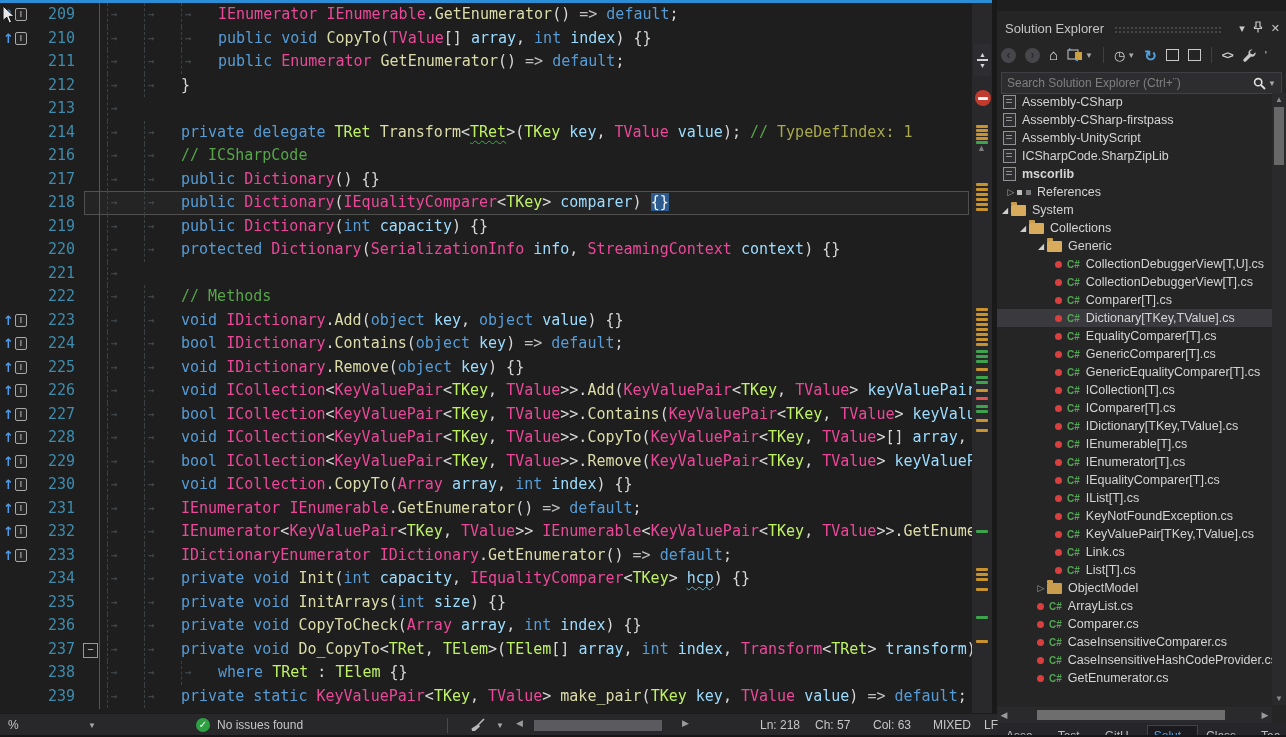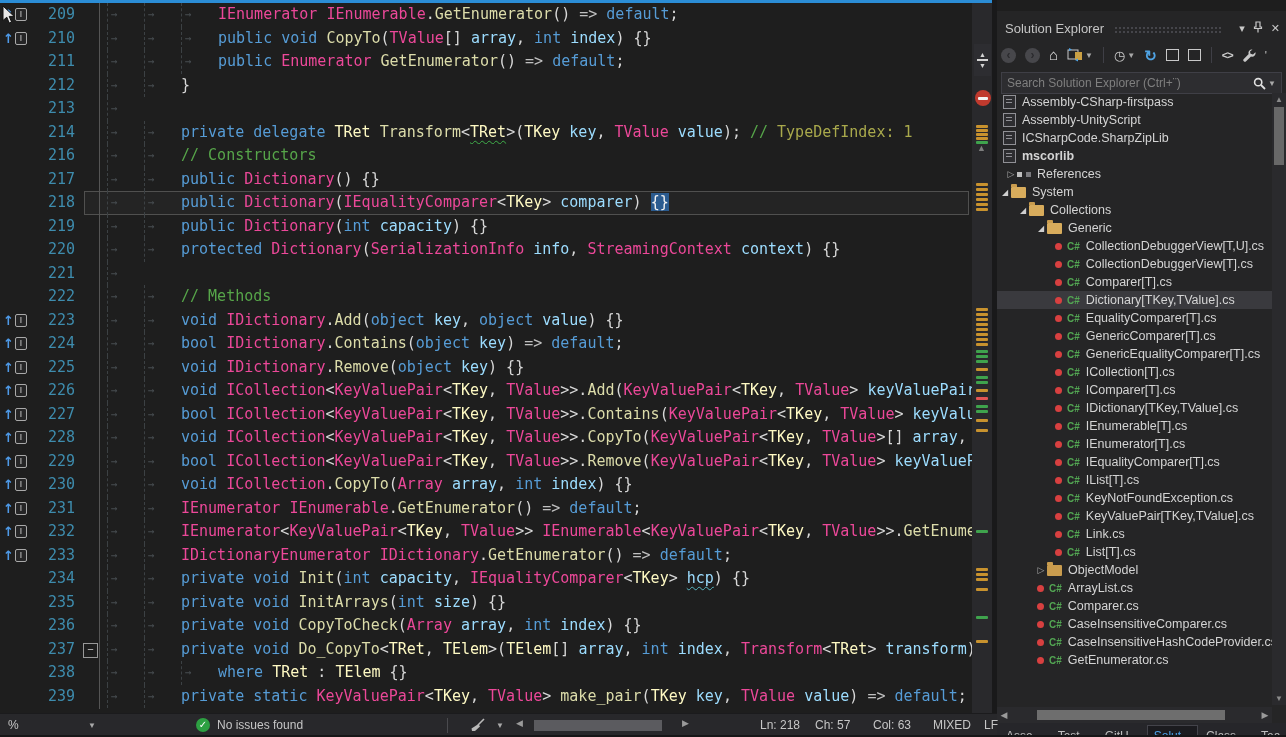--- a/index.html
+++ b/index.html
@@ -19,21 +19,21 @@
   .rb{width:10px;height:11px;border:1px solid #A9A9A9;border-radius:2px;font-size:8.5px;line-height:11px;
       text-align:center;color:#CFCFCF;background:#252526;font-family:"Liberation Sans",sans-serif;flex:none;}
   .lnum{width:42px;flex:none;text-align:right;color:#3E8CAD;font-size:15px;}
   .fold{width:32px;flex:none;position:relative;z-index:2;}
   .foldbox{position:absolute;left:8px;top:5px;width:13px;height:13px;border:1px solid #999;
       background:#1E1E1E;color:#CCC;font-size:11px;line-height:11px;text-align:center;
       font-family:"Liberation Sans",sans-serif;}
   .code{flex:1;overflow:hidden;position:relative;z-index:1;}
   .tab{display:inline-block;vertical-align:top;width:36px;height:23.5px;border-left:1px dashed #3C4144;position:relative;}
   .tab::after{content:"\2192";position:absolute;left:3px;top:0;color:#474D51;font-size:11px;line-height:23.5px;}
-  .tk-kw{color:#569CD6}.tk-ty{color:#ec4899}.tk-tp{color:#fef9c3}.tk-m{color:#DCDCAA}
+  .tk-kw{color:#569CD6}.tk-ty{color:#ec4899}.tk-tp{color:#bef264}.tk-m{color:#DCDCAA}
   .tk-p{color:#9CDCFE}.tk-tx{color:#D8D8D8}.tk-cm{color:#57A64A}.tk-cm2{color:#A9A94C}.tk-op{color:#C0C0C0}
   .tk-sel{background:#2B5B8F;color:#F2F2F2;}
   .tk-sqg{text-decoration-line:underline;text-decoration-style:wavy;text-decoration-color:#3FAE4A;
           text-decoration-thickness:1px;text-underline-offset:3px;}
   .tk-sqb{text-decoration-line:underline;text-decoration-style:wavy;text-decoration-color:#56B6C2;
           text-decoration-thickness:1px;text-underline-offset:3px;}
   
   #escroll{position:absolute;left:972px;top:3px;width:20px;height:710px;background:#29292C;}
   #split-handle{position:absolute;left:974px;top:44px;width:17px;height:32px;background:#2D2D31;
       display:flex;flex-direction:column;align-items:center;justify-content:center;gap:1px;color:#D4D4D4;z-index:7;}
@@ -125,21 +125,21 @@
 
   <div id="editor">
     <div id="fold-line"></div>
     <div id="code-lines">
         <div class="cl"><span class="gut"><span class="ra">↑</span><span class="rb">I</span></span><span class="lnum">209</span><span class="fold"></span><span class="code"><span class="tab"></span><span class="tab"></span><span class="tab"></span><span class="tk-ty">IEnumerator</span><span class="tk-tx"> </span><span class="tk-ty">IEnumerable</span><span class="tk-tx">.</span><span class="tk-m">GetEnumerator</span><span class="tk-tx">() </span><span class="tk-op">=&gt;</span><span class="tk-tx"> </span><span class="tk-kw">default</span><span class="tk-tx">;</span></span></div>
         <div class="cl"><span class="gut"><span class="ra">↑</span><span class="rb">I</span></span><span class="lnum">210</span><span class="fold"></span><span class="code"><span class="tab"></span><span class="tab"></span><span class="tab"></span><span class="tk-kw">public</span><span class="tk-tx"> </span><span class="tk-kw">void</span><span class="tk-tx"> </span><span class="tk-m">CopyTo</span><span class="tk-tx">(</span><span class="tk-ty">TValue</span><span class="tk-tx">[] </span><span class="tk-p">array</span><span class="tk-tx">, </span><span class="tk-kw">int</span><span class="tk-tx"> </span><span class="tk-p">index</span><span class="tk-tx">) {}</span></span></div>
         <div class="cl"><span class="gut"></span><span class="lnum">211</span><span class="fold"></span><span class="code"><span class="tab"></span><span class="tab"></span><span class="tab"></span><span class="tk-kw">public</span><span class="tk-tx"> </span><span class="tk-ty">Enumerator</span><span class="tk-tx"> </span><span class="tk-m">GetEnumerator</span><span class="tk-tx">() </span><span class="tk-op">=&gt;</span><span class="tk-tx"> </span><span class="tk-kw">default</span><span class="tk-tx">;</span></span></div>
         <div class="cl"><span class="gut"></span><span class="lnum">212</span><span class="fold"></span><span class="code"><span class="tab"></span><span class="tab"></span><span class="tk-tx">}</span></span></div>
         <div class="cl"><span class="gut"></span><span class="lnum">213</span><span class="fold"></span><span class="code"><span class="tab"></span></span></div>
         <div class="cl"><span class="gut"></span><span class="lnum">214</span><span class="fold"></span><span class="code"><span class="tab"></span><span class="tab"></span><span class="tk-kw">private</span><span class="tk-tx"> </span><span class="tk-kw">delegate</span><span class="tk-tx"> </span><span class="tk-tp">TRet</span><span class="tk-tx"> </span><span class="tk-m">Transform</span><span class="tk-tx">&lt;</span><span class="tk-tp tk-sqg">TRet</span><span class="tk-tx">&gt;(</span><span class="tk-tp">TKey</span><span class="tk-tx"> </span><span class="tk-p">key</span><span class="tk-tx">, </span><span class="tk-ty">TValue</span><span class="tk-tx"> </span><span class="tk-p">value</span><span class="tk-tx">); </span><span class="tk-cm">// </span><span class="tk-cm2">TypeDefIndex: 1</span></span></div>
-        <div class="cl"><span class="gut"></span><span class="lnum">216</span><span class="fold"></span><span class="code"><span class="tab"></span><span class="tab"></span><span class="tk-cm">// Constructors</span></span></div>
+        <div class="cl"><span class="gut"></span><span class="lnum">216</span><span class="fold"></span><span class="code"><span class="tab"></span><span class="tab"></span><span class="tk-cm">// ICSharpCode</span></span></div>
         <div class="cl"><span class="gut"></span><span class="lnum">217</span><span class="fold"></span><span class="code"><span class="tab"></span><span class="tab"></span><span class="tk-kw">public</span><span class="tk-tx"> </span><span class="tk-ty">Dictionary</span><span class="tk-tx">() {}</span></span></div>
         <div class="cl cur"><span class="gut"></span><span class="lnum">218</span><span class="fold"></span><span class="code"><span class="tab"></span><span class="tab"></span><span class="tk-kw">public</span><span class="tk-tx"> </span><span class="tk-ty">Dictionary</span><span class="tk-tx">(</span><span class="tk-ty">IEqualityComparer</span><span class="tk-tx">&lt;</span><span class="tk-tp">TKey</span><span class="tk-tx">&gt; </span><span class="tk-p">comparer</span><span class="tk-tx">) </span><span class="tk-sel">{}</span></span></div>
         <div class="cl"><span class="gut"></span><span class="lnum">219</span><span class="fold"></span><span class="code"><span class="tab"></span><span class="tab"></span><span class="tk-kw">public</span><span class="tk-tx"> </span><span class="tk-ty">Dictionary</span><span class="tk-tx">(</span><span class="tk-kw">int</span><span class="tk-tx"> </span><span class="tk-p">capacity</span><span class="tk-tx">) {}</span></span></div>
         <div class="cl"><span class="gut"></span><span class="lnum">220</span><span class="fold"></span><span class="code"><span class="tab"></span><span class="tab"></span><span class="tk-kw">protected</span><span class="tk-tx"> </span><span class="tk-ty">Dictionary</span><span class="tk-tx">(</span><span class="tk-ty">SerializationInfo</span><span class="tk-tx"> </span><span class="tk-p">info</span><span class="tk-tx">, </span><span class="tk-ty">StreamingContext</span><span class="tk-tx"> </span><span class="tk-p">context</span><span class="tk-tx">) {}</span></span></div>
         <div class="cl"><span class="gut"></span><span class="lnum">221</span><span class="fold"></span><span class="code"><span class="tab"></span></span></div>
         <div class="cl"><span class="gut"></span><span class="lnum">222</span><span class="fold"></span><span class="code"><span class="tab"></span><span class="tab"></span><span class="tk-cm">// Methods</span></span></div>
         <div class="cl"><span class="gut"><span class="ra">↑</span><span class="rb">I</span></span><span class="lnum">223</span><span class="fold"></span><span class="code"><span class="tab"></span><span class="tab"></span><span class="tk-kw">void</span><span class="tk-tx"> </span><span class="tk-ty">IDictionary</span><span class="tk-tx">.</span><span class="tk-m">Add</span><span class="tk-tx">(</span><span class="tk-kw">object</span><span class="tk-tx"> </span><span class="tk-p">key</span><span class="tk-tx">, </span><span class="tk-kw">object</span><span class="tk-tx"> </span><span class="tk-p">value</span><span class="tk-tx">) {}</span></span></div>
         <div class="cl"><span class="gut"><span class="ra">↑</span><span class="rb">I</span></span><span class="lnum">224</span><span class="fold"></span><span class="code"><span class="tab"></span><span class="tab"></span><span class="tk-kw">bool</span><span class="tk-tx"> </span><span class="tk-ty">IDictionary</span><span class="tk-tx">.</span><span class="tk-m">Contains</span><span class="tk-tx">(</span><span class="tk-kw">object</span><span class="tk-tx"> </span><span class="tk-p">key</span><span class="tk-tx">) </span><span class="tk-op">=&gt;</span><span class="tk-tx"> </span><span class="tk-kw">default</span><span class="tk-tx">;</span></span></div>
         <div class="cl"><span class="gut"><span class="ra">↑</span><span class="rb">I</span></span><span class="lnum">225</span><span class="fold"></span><span class="code"><span class="tab"></span><span class="tab"></span><span class="tk-kw">void</span><span class="tk-tx"> </span><span class="tk-ty">IDictionary</span><span class="tk-tx">.</span><span class="tk-m">Remove</span><span class="tk-tx">(</span><span class="tk-kw">object</span><span class="tk-tx"> </span><span class="tk-p">key</span><span class="tk-tx">) {}</span></span></div>
         <div class="cl"><span class="gut"><span class="ra">↑</span><span class="rb">I</span></span><span class="lnum">226</span><span class="fold"></span><span class="code"><span class="tab"></span><span class="tab"></span><span class="tk-kw">void</span><span class="tk-tx"> </span><span class="tk-ty">ICollection</span><span class="tk-tx">&lt;</span><span class="tk-ty">KeyValuePair</span><span class="tk-tx">&lt;</span><span class="tk-tp">TKey</span><span class="tk-tx">, </span><span class="tk-ty">TValue</span><span class="tk-tx">&gt;&gt;.</span><span class="tk-m">Add</span><span class="tk-tx">(</span><span class="tk-ty">KeyValuePair</span><span class="tk-tx">&lt;</span><span class="tk-tp">TKey</span><span class="tk-tx">, </span><span class="tk-ty">TValue</span><span class="tk-tx">&gt; </span><span class="tk-p">keyValuePair</span></span></div>
@@ -269,20 +269,24 @@
       <span class="ph">Search Solution Explorer (Ctrl+¨)</span>
       <svg width="13" height="13" viewBox="0 0 13 13">
         <circle cx="5.2" cy="5.2" r="3.6" fill="none" stroke="#E0E0E0" stroke-width="1.6"></circle>
         <path d="M8,8 L12,12" stroke="#E0E0E0" stroke-width="1.8"></path>
       </svg>
       <span class="caret">▼</span>
     </div>
     <div id="tree">
         <div class="trow" style="padding-left: 6px;">
           <span class="ico ico-proj"></span>
+          <span>Assembly-CSharp</span>
+        </div>
+        <div class="trow" style="padding-left: 6px;">
+          <span class="ico ico-proj"></span>
           <span>Assembly-CSharp-firstpass</span>
         </div>
         <div class="trow" style="padding-left: 6px;">
           <span class="ico ico-proj"></span>
           <span>Assembly-UnityScript</span>
         </div>
         <div class="trow" style="padding-left: 6px;">
           <span class="ico ico-proj"></span>
           <span>ICSharpCode.SharpZipLib</span>
         </div>

